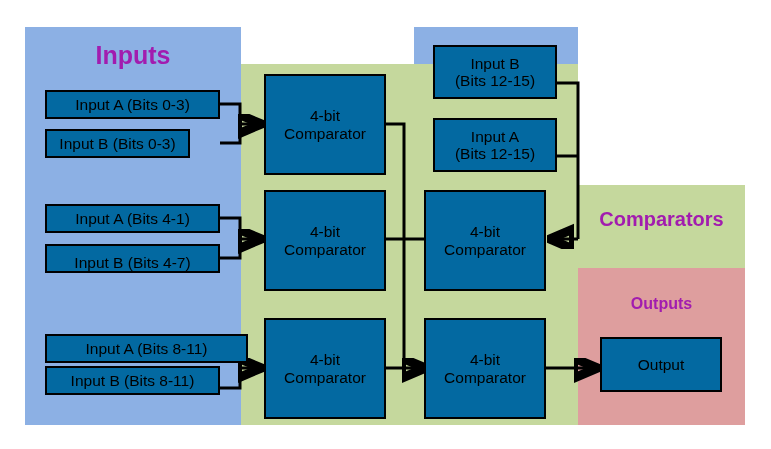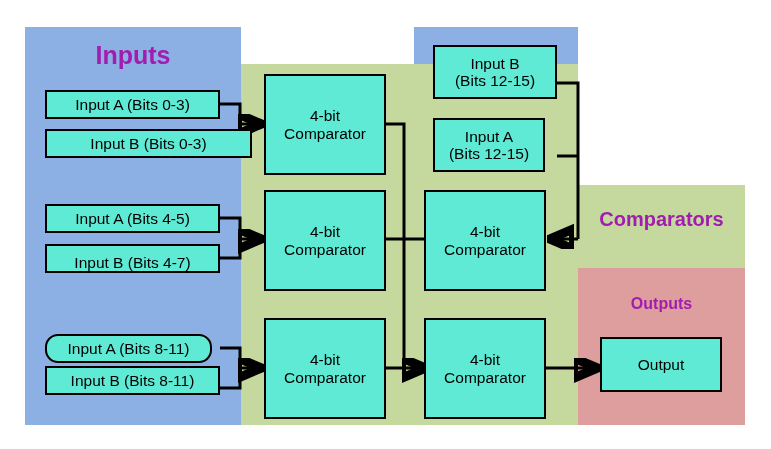--- a/index.html
+++ b/index.html
@@ -15,21 +15,21 @@
 
   
   .region-title{
     position:absolute;font-weight:bold;color:#a21caf;
     text-align:left;white-space:nowrap;
     display:flex;align-items:center;justify-content:center;
   }
 
   
   .nodebox{
-    position:absolute;background:#5eead4;
+    position:absolute;background:#0369a1;
     border:2.5px solid #000000;
     box-sizing:border-box;
     display:flex;align-items:center;justify-content:center;
     text-align:center;color:#000;line-height:1.12;
     font-size:15.5px;
   }
   .nodebox.two-line{flex-direction:column;}
   .nodebox .ln{display:block;}
 
   
@@ -88,46 +88,46 @@
 
     <path d="M386,368 L404,368"></path>
 
     <path d="M546,368 L596,368" marker-end="url(#arrow)"></path>
   </svg>
 
   <div class="nodebox" style="left:45px;top:90px;width:175px;height:29px;">
     <span class="ln">Input A (Bits 0-3)</span>
   </div>
 
-  <div class="nodebox" style="left:45px;top:129px;width:207px;height:29px;text-align:right;">
+  <div class="nodebox" style="left:45px;top:129px;width:145px;height:29px;text-align:right;">
     <span class="ln">Input B (Bits 0-3)</span>
   </div>
 
   <div class="nodebox" style="left:45px;top:204px;width:175px;height:29px;">
-    <span class="ln">Input A (Bits 4-5)</span>
+    <span class="ln">Input A (Bits 4-1)</span>
   </div>
 
   <div class="nodebox" style="left:45px;top:244px;width:175px;height:29px;align-items:flex-end;">
     <span class="ln">Input B (Bits 4-7)</span>
   </div>
 
-  <div class="nodebox" style="left:45px;top:334px;width:167px;height:29px;border-radius:13px;">
+  <div class="nodebox" style="left:45px;top:334px;width:203px;height:29px;">
     <span class="ln">Input A (Bits 8-11)</span>
   </div>
 
   <div class="nodebox" style="left:45px;top:366px;width:175px;height:29px;">
     <span class="ln">Input B (Bits 8-11)</span>
   </div>
 
   <div class="nodebox two-line" style="left:433px;top:45px;width:124px;height:54px;">
     <span class="ln">Input B</span>
     <span class="ln">(Bits 12-15)</span>
   </div>
 
-  <div class="nodebox two-line" style="left:433px;top:118px;width:112px;height:54px;">
+  <div class="nodebox two-line" style="left:433px;top:118px;width:124px;height:54px;">
     <span class="ln">Input A</span>
     <span class="ln">(Bits 12-15)</span>
   </div>
 
   <div class="nodebox two-line" style="left:264px;top:74px;width:122px;height:101px;">
     <span class="ln">4-bit</span>
     <span class="ln">Comparator</span>
   </div>
 
   <div class="nodebox two-line" style="left:264px;top:190px;width:122px;height:101px;">

